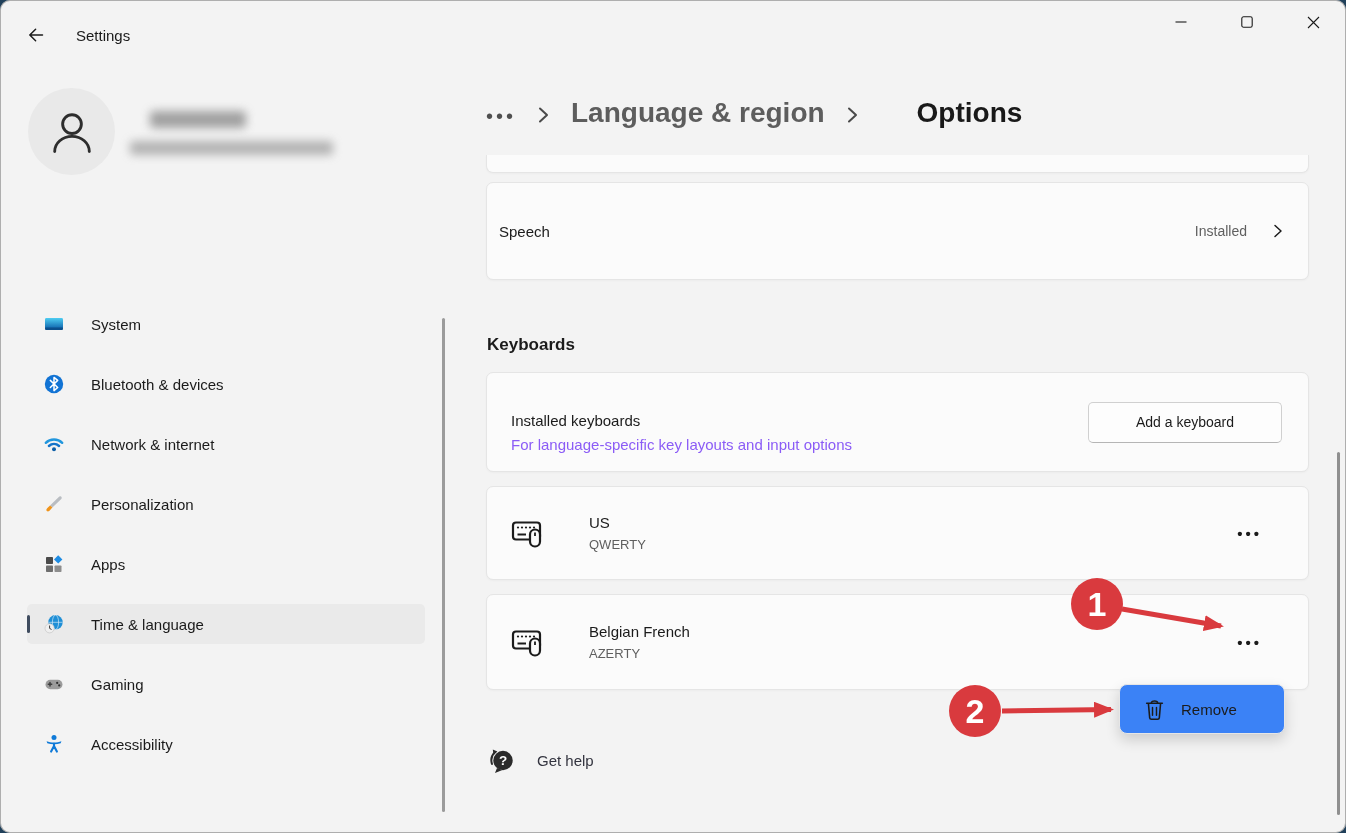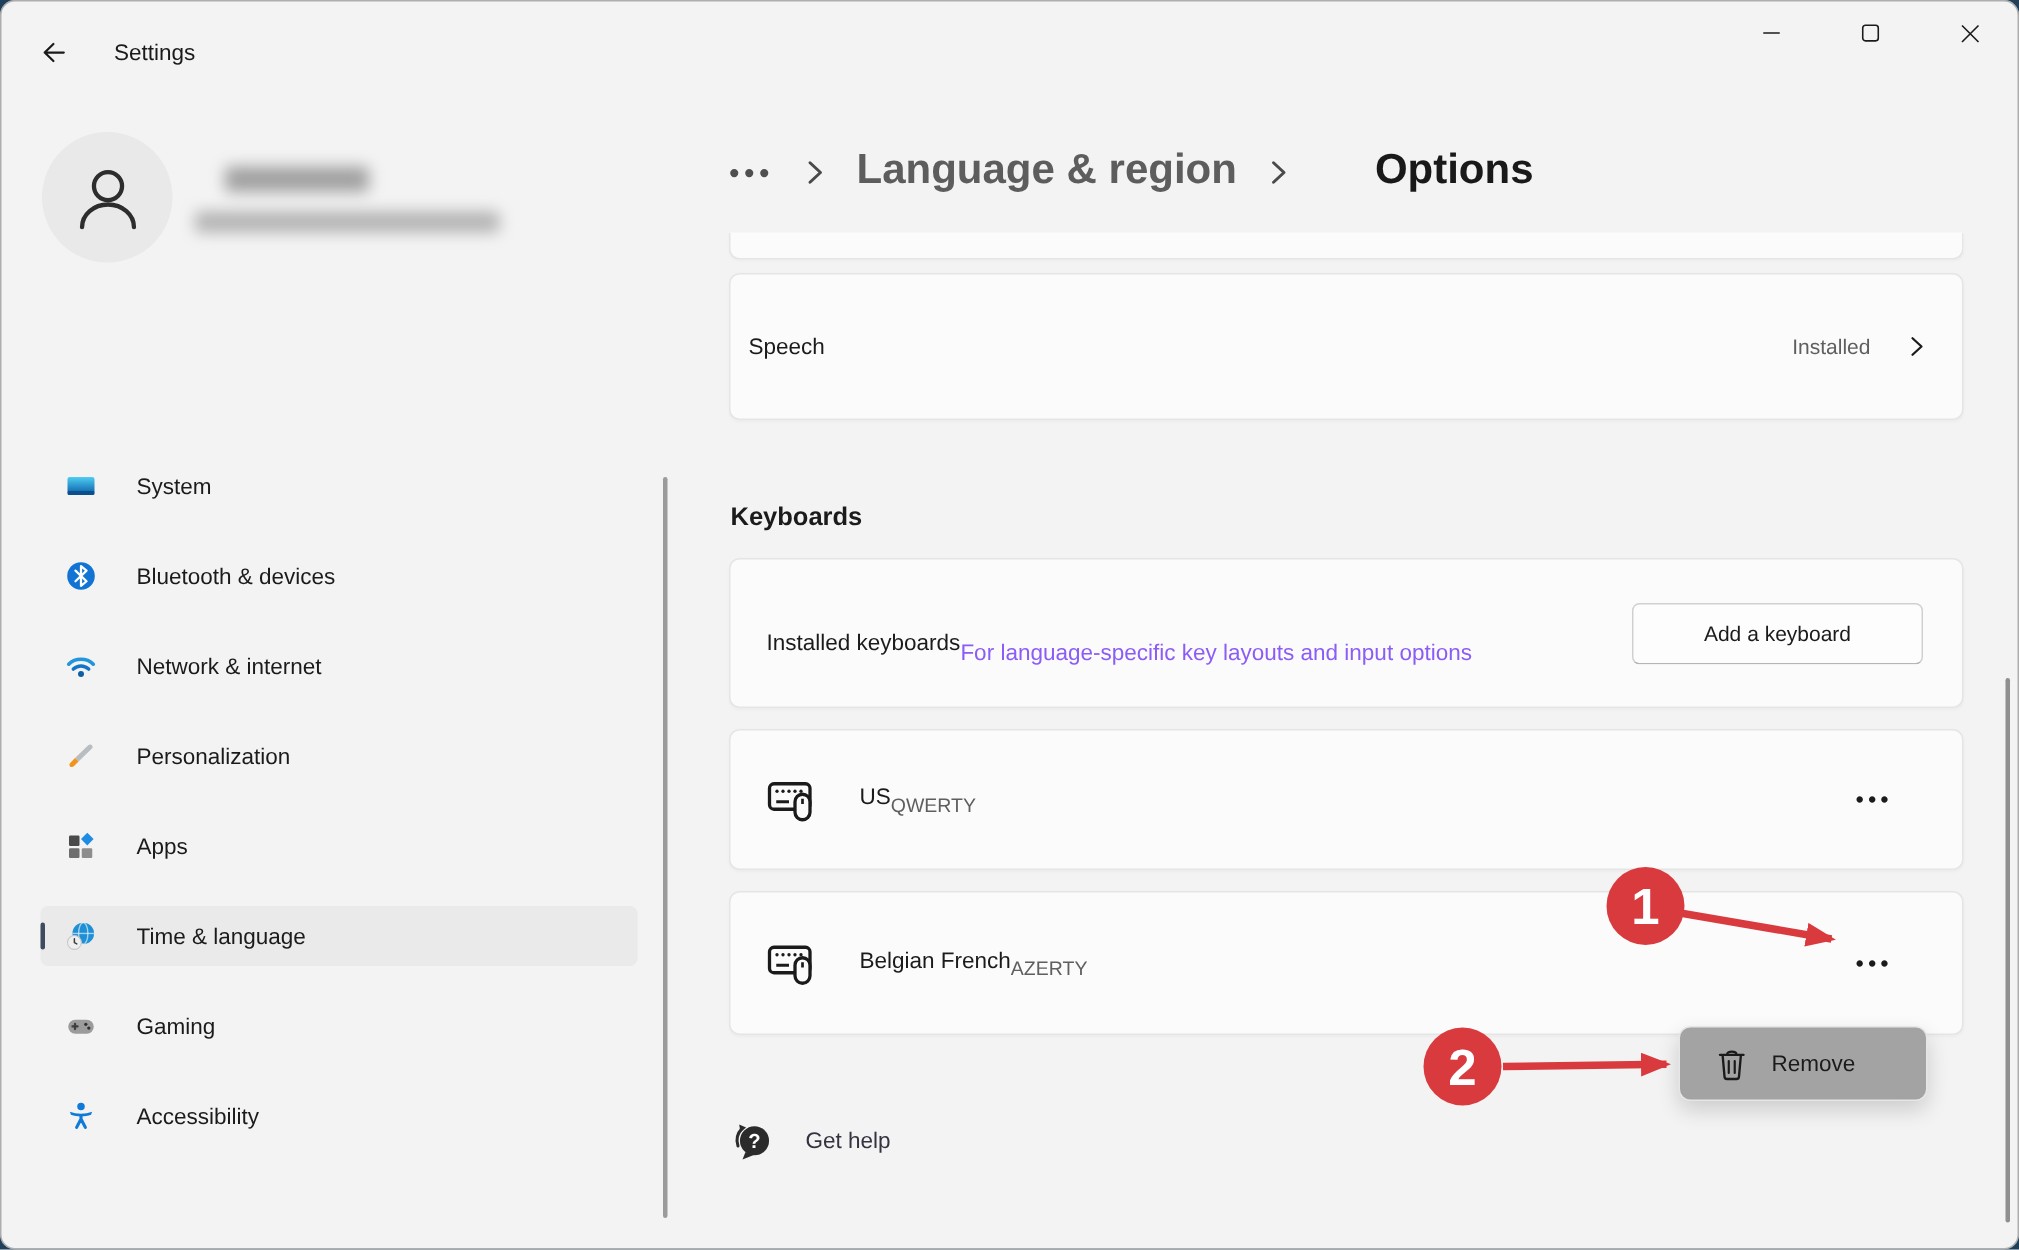--- a/index.html
+++ b/index.html
@@ -48,37 +48,37 @@
   
   .card{position:absolute;left:486px;width:823px;background:#fbfbfb;border:1px solid #e5e5e5;
     border-radius:7px;box-sizing:border-box;box-shadow:0 1px 2px rgba(0,0,0,.03);}
   .card-sliver{top:155px;height:18px;border-top:none;border-radius:0 0 7px 7px;}
   .card-speech{top:182px;height:98px;display:flex;align-items:center;}
   .row-label{margin-left:12px;font-size:15px;color:#1b1b1b;}
   .speech-right{margin-left:auto;display:flex;align-items:center;margin-right:24px;}
   .speech-status{font-size:14px;color:#5f5f5f;margin-right:25px;}
   .section-header{position:absolute;left:487px;top:335px;font-size:17px;font-weight:600;color:#1b1b1b;}
   .card-installed{top:372px;height:100px;display:flex;align-items:center;}
-  .ik-text{margin-left:24px;display:flex;flex-direction:row;margin-top:20px;}
+  .ik-text{margin-left:24px;display:flex;flex-direction:column;margin-top:20px;}
   .ik-title{font-size:15px;color:#1b1b1b;}
   .ik-sub{font-size:15px;color:#8b5cf6;margin-top:7px;}
   .add-kbd-btn{margin-left:auto;margin-right:26px;width:194px;height:41px;background:#fdfdfd;
     border:1px solid #d0d0d0;border-bottom-color:#b5b5b5;border-radius:5px;font-size:14px;color:#1b1b1b;
     font-family:inherit;cursor:pointer;}
   .card-kbd{display:flex;align-items:center;}
   .card-us{top:486px;height:94px;}
   .card-be{top:594px;height:96px;}
   .kbd-icon{margin-left:24px;width:36px;height:34px;display:flex;flex:0 0 auto;}
-  .kbd-text{margin-left:26px;display:flex;justify-content:center;}
+  .kbd-text{margin-left:42px;display:flex;flex-direction:column;justify-content:center;}
   .kbd-name{font-size:15px;color:#1b1b1b;}
   .kbd-layout{font-size:13px;color:#5f5f5f;margin-top:6px;}
   .more-btn{margin-left:auto;margin-right:40px;background:transparent;border:none;cursor:pointer;
     font-size:15px;letter-spacing:3px;color:#1b1b1b;font-weight:700;padding:6px;}
   
-  .popup{position:absolute;left:1119px;top:684px;width:164px;height:48px;background:#a3a3a3;
+  .popup{position:absolute;left:1119px;top:684px;width:164px;height:48px;background:#3b82f6;
     border:1px solid #e6e6e6;border-radius:8px;box-shadow:0 6px 14px rgba(0,0,0,.16);
     display:flex;align-items:center;cursor:pointer;}
   .popup-trash{margin-left:24px;display:flex;}
   .popup-label{margin-left:16px;font-size:15px;color:#1b1b1b;}
   
   .get-help{position:absolute;left:486px;top:745px;display:flex;align-items:center;cursor:pointer;}
   .help-icon{width:31px;height:31px;display:flex;}
   .help-label{margin-left:20px;font-size:15px;color:#33343f;}
   
   .main-scrollbar{position:absolute;left:1337px;top:452px;width:3px;height:363px;border-radius:2px;background:#8f8f8f;}

